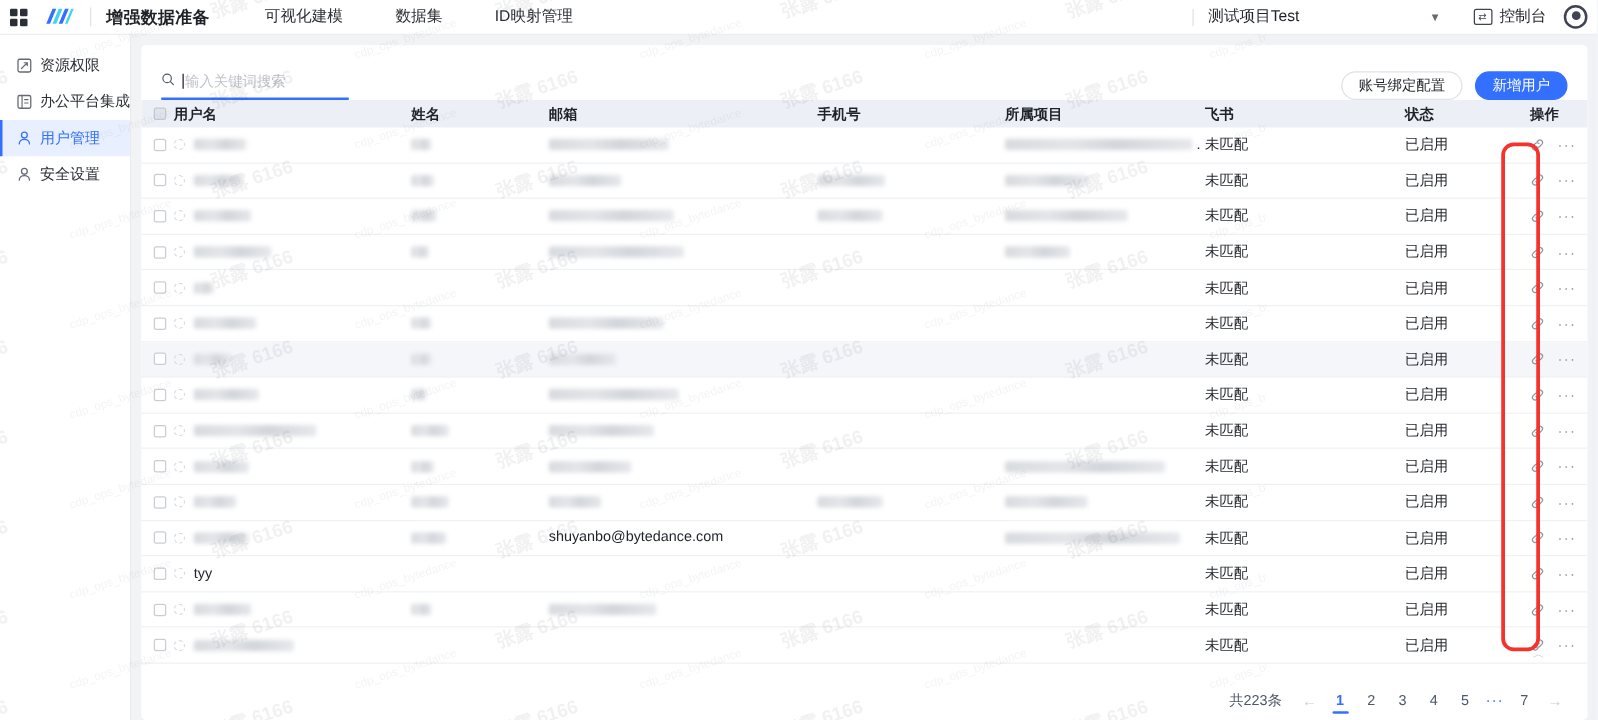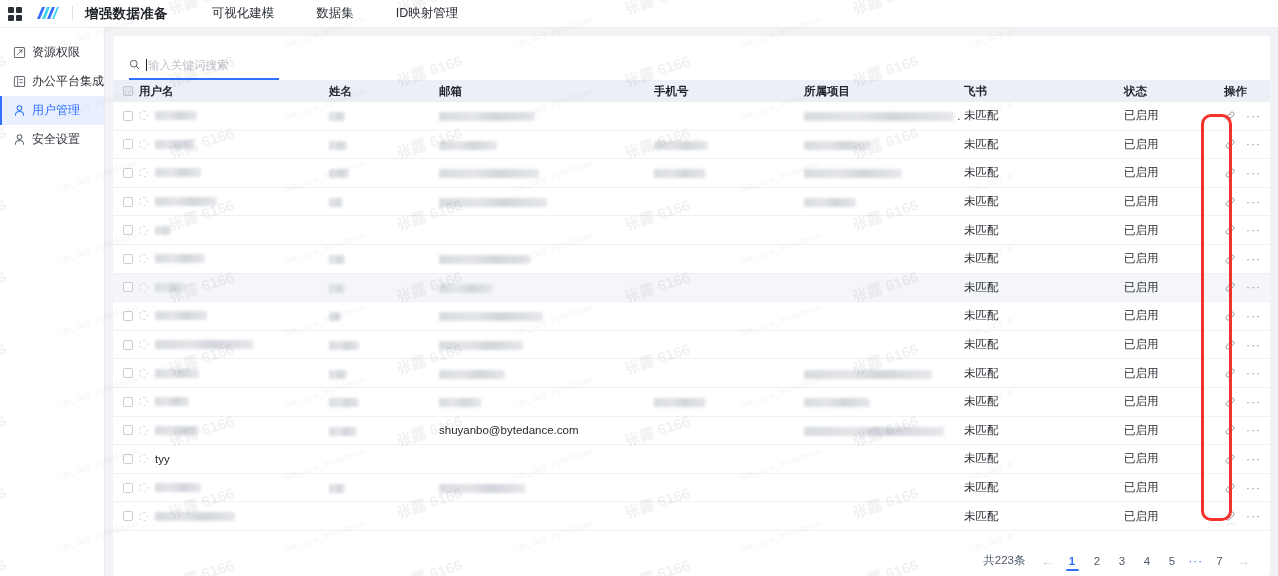--- a/index.html
+++ b/index.html
@@ -146,20 +146,30 @@
         <path d="M18 14 L23 2 L25 2 L20 14 Z" fill="#41d3f0"></path>
       </svg>
     </div>
     <div class="tb-divider"></div>
     <div class="tb-title">增强数据准备</div>
     <div class="tb-nav">
       <div class="tb-nav-item">可视化建模</div>
       <div class="tb-nav-item">数据集</div>
       <div class="tb-nav-item">ID映射管理</div>
     </div>
+    <div class="tb-right">
+      <div class="tb-vline"></div>
+      <div class="tb-proj">测试项目Test</div>
+      <div class="caret">▼</div>
+      <div class="console-icon">
+          <span>⇄</span>
+        </div>
+      <div class="tb-console">控制台</div>
+      <div class="avatar-top"></div>
+    </div>
   </div>
 
   <div class="sidebar">
     <div class="side-item">
       <span class="sicon">
         <svg width="13" height="13" viewBox="0 0 14 14">
             <rect x="1.5" y="1.5" width="11" height="11" rx="1.5" fill="none" stroke="currentColor" stroke-width="1.1"></rect>
             <path d="M4.5 9.5L9.5 4.5M9.5 4.5H6.8M9.5 4.5V7" stroke="currentColor" stroke-width="1" stroke-linecap="round"></path>
           </svg>
       </span>
@@ -201,20 +211,24 @@
       <div class="toolbar">
         <div class="search-wrap">
           <span>
             <svg width="11" height="11" viewBox="0 0 14 14">
                 <circle cx="6" cy="6" r="4.3" fill="none" stroke="#4e5969" stroke-width="1.2"></circle>
                 <path d="M9.3 9.3L12.4 12.4" stroke="#4e5969" stroke-width="1.2" stroke-linecap="round"></path>
               </svg>
           </span>
           <span class="search-caret"></span>
           <span class="search-ph">输入关键词搜索</span>
+        </div>
+        <div class="tb-actions">
+          <div class="btn btn-ghost">账号绑定配置</div>
+          <div class="btn btn-primary">新增用户</div>
         </div>
       </div>
 
       <div class="thead">
         <div class="c-check">
           <span class="cbox"></span>
         </div>
         <div class="c-user">用户名</div>
         <div class="c-name">姓名</div>
         <div class="c-mail">邮箱</div>

